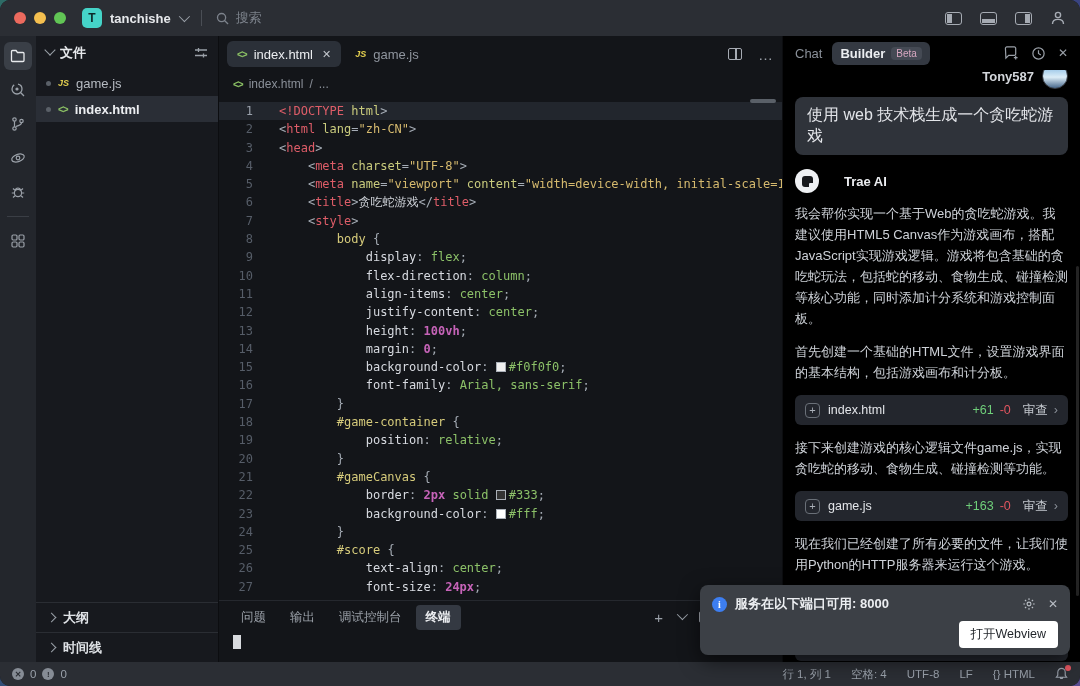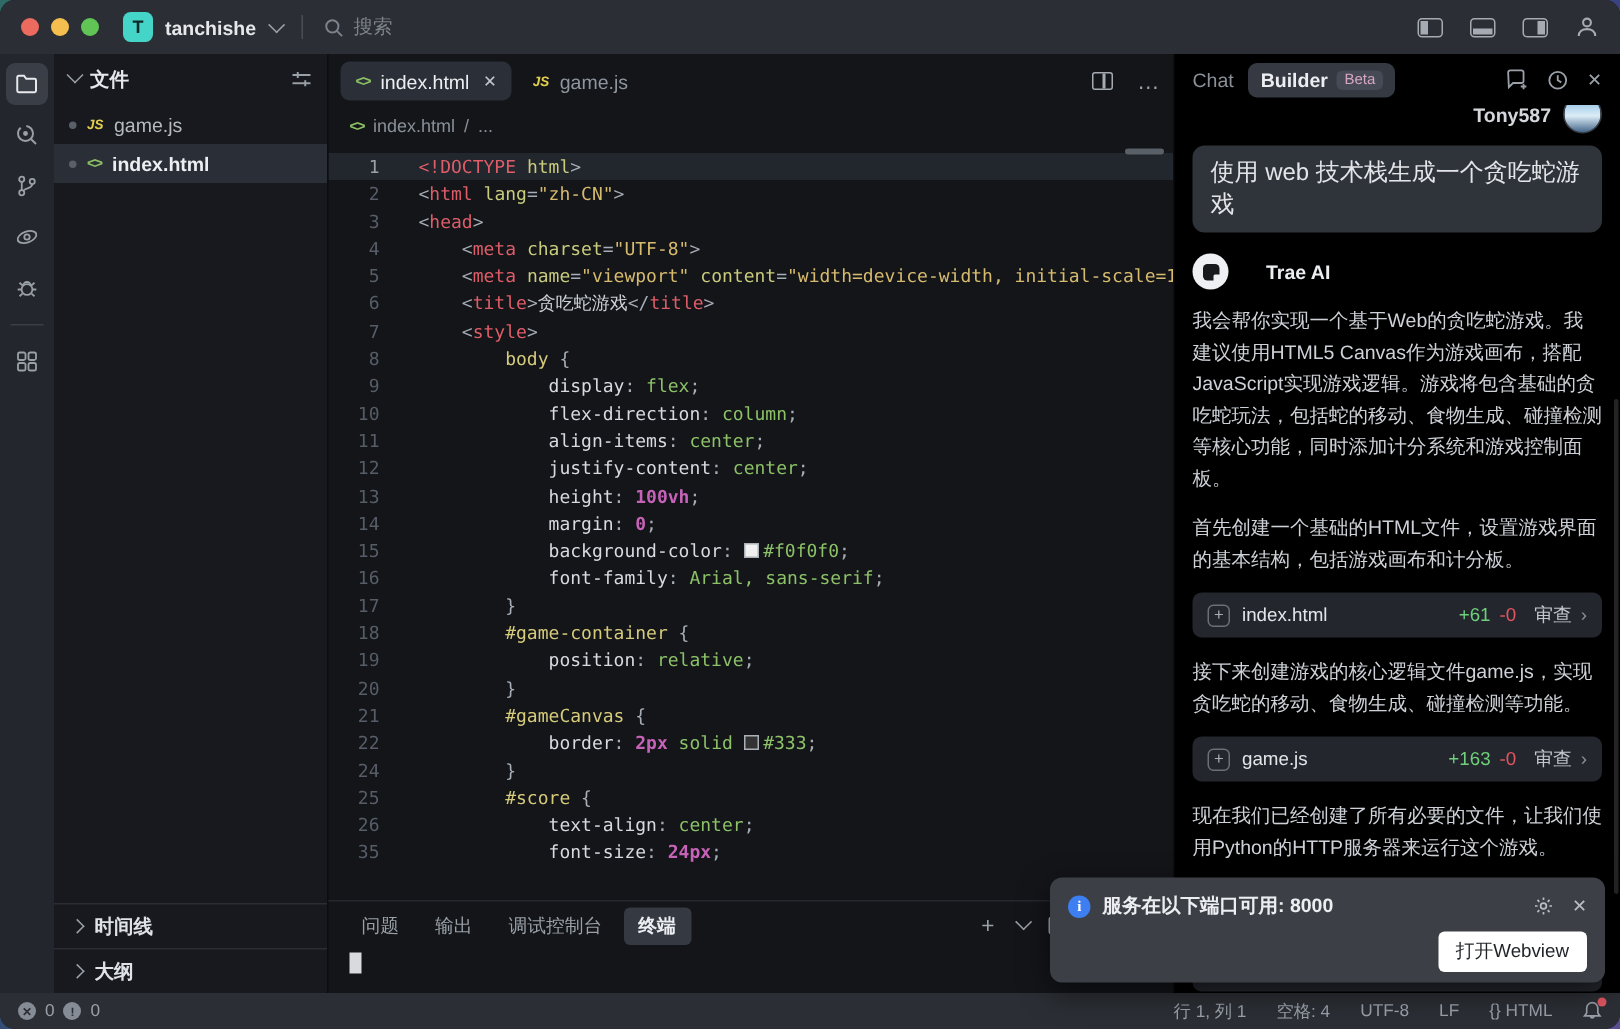--- a/index.html
+++ b/index.html
@@ -247,25 +247,25 @@
         </div>
         <div class="file-row selected">
           <span class="file-dot"></span>
           <span class="fi-html">&lt;&gt;</span>
           <span>index.html</span>
         </div>
       </div>
       <div class="sb-bottom">
         <div class="sb-section">
           <span class="chev-r"></span>
-          <span>时间线</span>
+          <span>大纲</span>
         </div>
         <div class="sb-section">
           <span class="chev-r"></span>
-          <span>大纲</span>
+          <span>时间线</span>
         </div>
       </div>
     </div>
 
     <div class="editorcol">
       <div class="tabbar">
         <div class="tab active">
           <span class="fi-html">&lt;&gt;</span>
           <span>index.html</span>
           <span class="tab-close">✕</span>
@@ -302,24 +302,25 @@
             <div class="code-line"><span class="ln">13</span><span class="lc"><span class="t-prop">            height</span><span class="t-pun">: </span><span class="t-num">100vh</span><span class="t-pun">;</span></span></div>
             <div class="code-line"><span class="ln">14</span><span class="lc"><span class="t-prop">            margin</span><span class="t-pun">: </span><span class="t-num">0</span><span class="t-pun">;</span></span></div>
             <div class="code-line"><span class="ln">15</span><span class="lc"><span class="t-prop">            background-color</span><span class="t-pun">: </span><span class="swatch" style="background: rgb(240, 240, 240);"></span><span class="t-val">#f0f0f0</span><span class="t-pun">;</span></span></div>
             <div class="code-line"><span class="ln">16</span><span class="lc"><span class="t-prop">            font-family</span><span class="t-pun">: </span><span class="t-val">Arial, sans-serif</span><span class="t-pun">;</span></span></div>
             <div class="code-line"><span class="ln">17</span><span class="lc"><span class="t-pun">        }</span></span></div>
             <div class="code-line"><span class="ln">18</span><span class="lc"><span class="t-pun">        </span><span class="t-sel">#game-container</span><span class="t-pun"> {</span></span></div>
             <div class="code-line"><span class="ln">19</span><span class="lc"><span class="t-prop">            position</span><span class="t-pun">: </span><span class="t-val">relative</span><span class="t-pun">;</span></span></div>
             <div class="code-line"><span class="ln">20</span><span class="lc"><span class="t-pun">        }</span></span></div>
             <div class="code-line"><span class="ln">21</span><span class="lc"><span class="t-pun">        </span><span class="t-sel">#gameCanvas</span><span class="t-pun"> {</span></span></div>
             <div class="code-line"><span class="ln">22</span><span class="lc"><span class="t-prop">            border</span><span class="t-pun">: </span><span class="t-num">2px</span><span class="t-val"> solid </span><span class="swatch" style="background: rgb(51, 51, 51);"></span><span class="t-val">#333</span><span class="t-pun">;</span></span></div>
+            <div class="code-line"><span class="ln">23</span><span class="lc"><span class="t-prop">            background-color</span><span class="t-pun">: </span><span class="swatch" style="background: rgb(255, 255, 255);"></span><span class="t-val">#fff</span><span class="t-pun">;</span></span></div>
             <div class="code-line"><span class="ln">24</span><span class="lc"><span class="t-pun">        }</span></span></div>
             <div class="code-line"><span class="ln">25</span><span class="lc"><span class="t-pun">        </span><span class="t-sel">#score</span><span class="t-pun"> {</span></span></div>
             <div class="code-line"><span class="ln">26</span><span class="lc"><span class="t-prop">            text-align</span><span class="t-pun">: </span><span class="t-val">center</span><span class="t-pun">;</span></span></div>
-            <div class="code-line"><span class="ln">35</span><span class="lc"><span class="t-prop">            font-size</span><span class="t-pun">: </span><span class="t-num">24px</span><span class="t-pun">;</span></span></div>
+            <div class="code-line"><span class="ln">27</span><span class="lc"><span class="t-prop">            font-size</span><span class="t-pun">: </span><span class="t-num">24px</span><span class="t-pun">;</span></span></div>
           </div>
         <div class="scroll-thumb"></div>
       </div>
       <div class="panel">
         <div class="panel-tabs">
           <span class="ptab">问题</span>
           <span class="ptab">输出</span>
           <span class="ptab">调试控制台</span>
           <span class="ptab active">终端</span>
           <div class="panel-icons">

